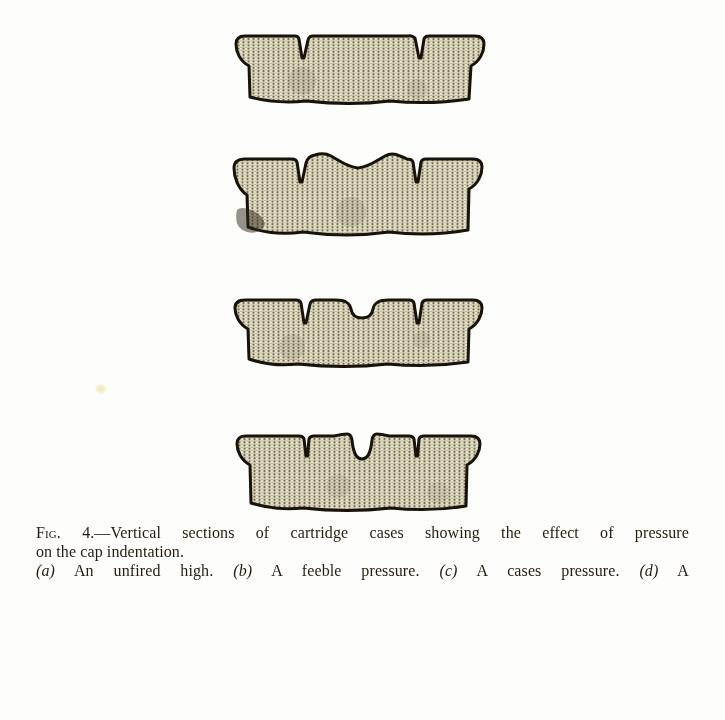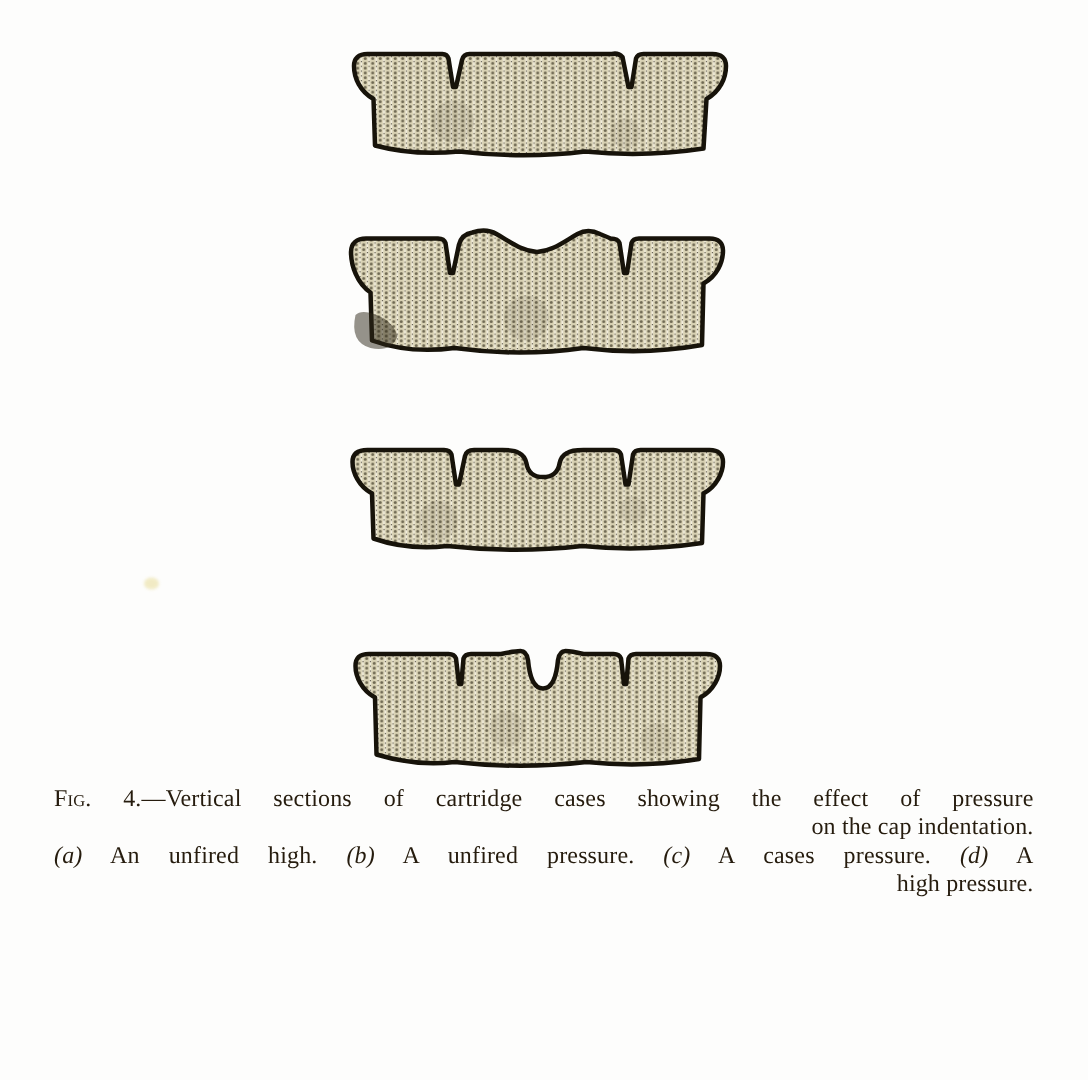--- a/index.html
+++ b/index.html
@@ -35,21 +35,21 @@
     font-size: 16px;
     line-height: 19px;
     color: #261c0e;
     letter-spacing: 0.1px;
   }
   .cap-line { width: 100%; }
   .cap-line.justify {
     text-align: justify;
     text-align-last: justify;
   }
-  .cap-line.center { text-align: right; }
+  .cap-line.center { text-align: left; }
   .smallcaps { font-variant: small-caps; }
   .it { font-style: italic; }
 </style>
 </head>
 <body>
 
 <div class="page">
 
   <svg width="0" height="0" style="position:absolute" aria-hidden="true">
     <defs>
@@ -105,17 +105,16 @@
              L 17 34 C 8 29 4 20 4 13 C 4 7 7 5 13 5 Z" stroke="#17130a"></path>
     <circle cx="105" cy="55" r="12" opacity="0.10" fill="#4a4330"></circle>
     <circle cx="205" cy="62" r="11" opacity="0.09" fill="#4a4330"></circle>
   </svg>
 
   <div class="stain"></div>
 
   <div class="caption">
     <div class="cap-line justify"><span class="smallcaps">Fig. 4.</span><span>—Vertical sections of cartridge cases showing the effect of pressure</span></div>
     <div class="cap-line center">on the cap indentation.</div>
-    <div class="cap-line justify"><span class="it">(a)</span><span> An unfired high. </span><span class="it">(b)</span><span> A unfired pressure. </span><span class="it">(c)</span><span> A cases pressure. </span><span class="it">(d)</span><span> A</span></div>
-    <div class="cap-line center">high pressure.</div>
+    <div class="cap-line justify"><span class="it">(a)</span><span> An unfired high. </span><span class="it">(b)</span><span> A feeble pressure. </span><span class="it">(c)</span><span> A cases pressure. </span><span class="it">(d)</span><span> A</span></div>
   </div>
 
 </div>
 
 </body></html>

